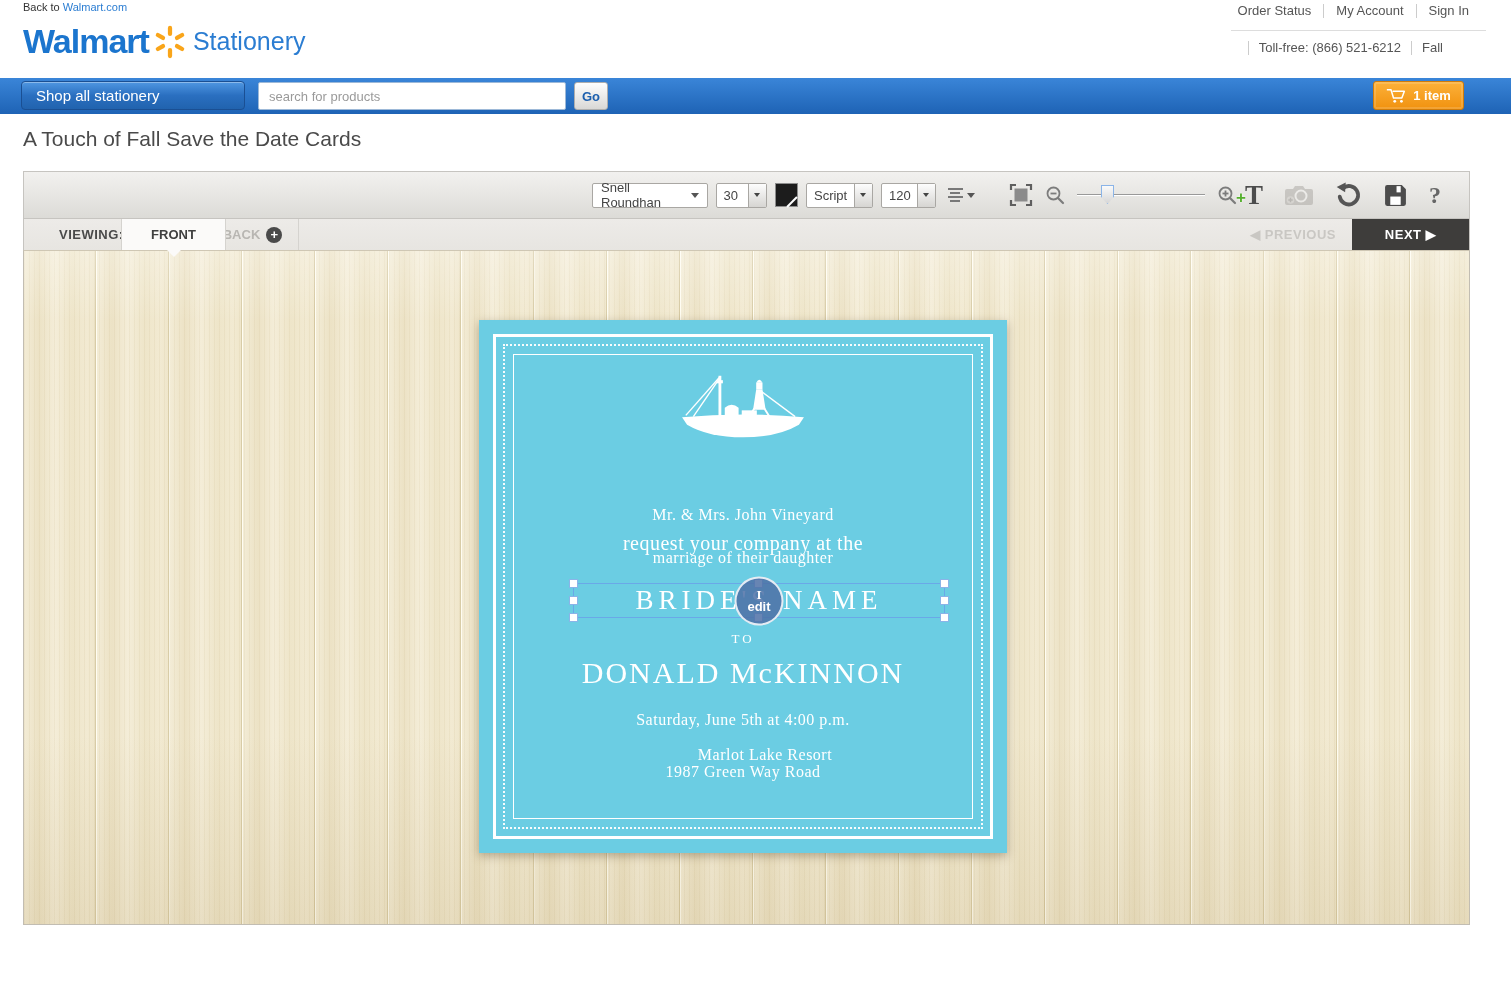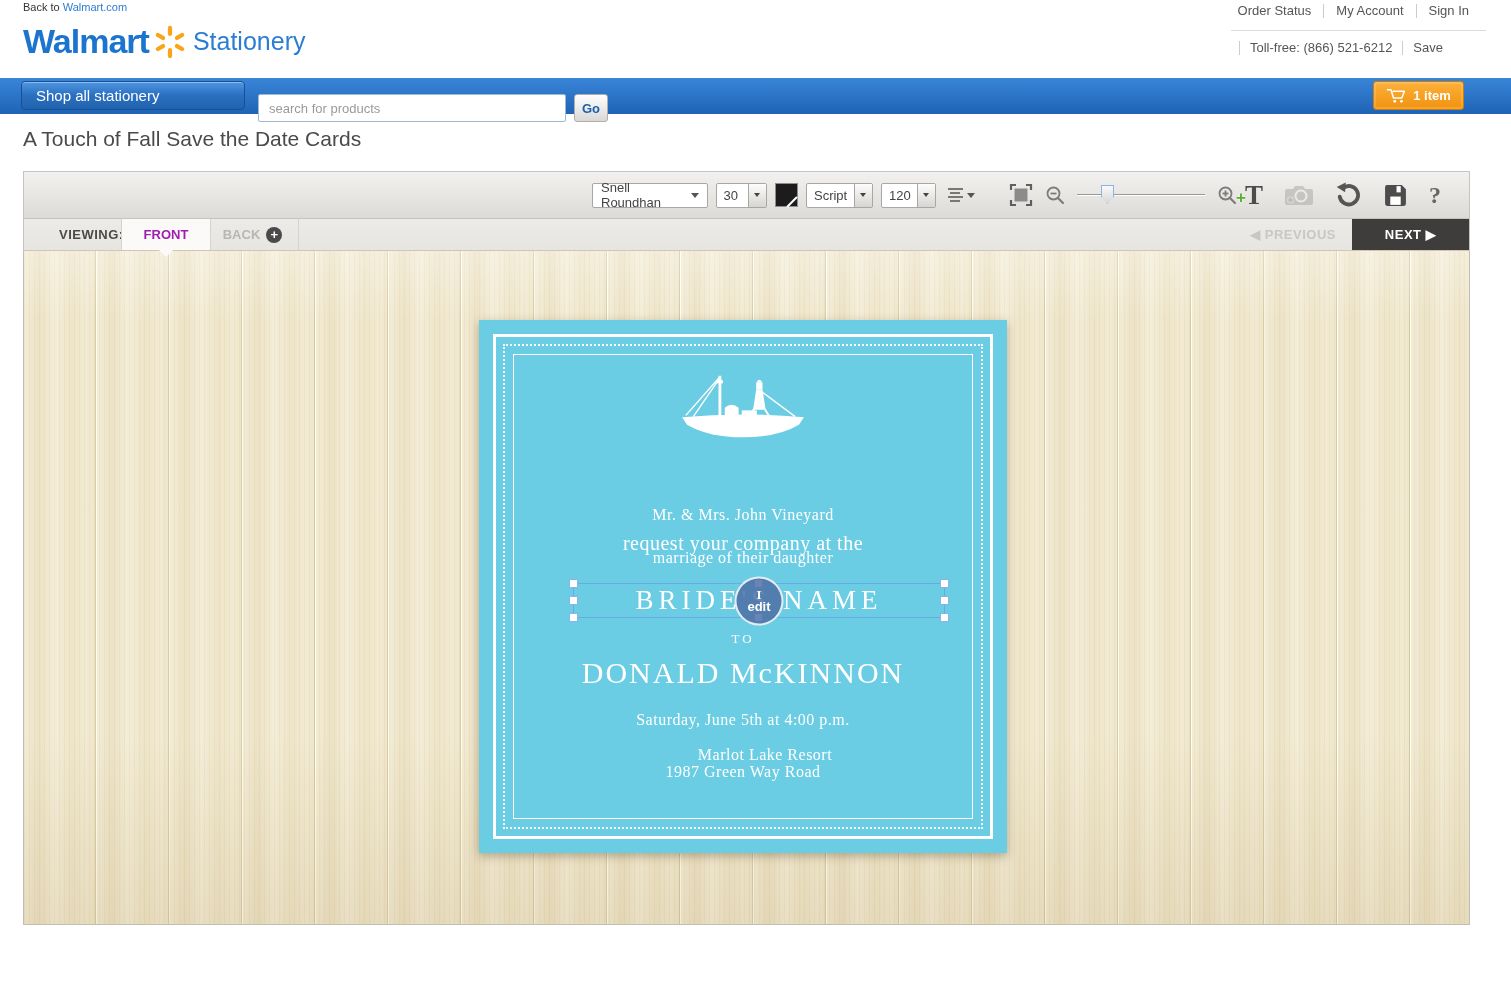--- a/index.html
+++ b/index.html
@@ -23,21 +23,21 @@
   .hdr-links2 .vdiv.first { margin-left:0; }
 
   
   .navbar { position:absolute; top:78px; left:0; width:1511px; height:36px;
             background:linear-gradient(#3a85d8,#1e63b5); }
   .shop-btn { position:absolute; top:3px; left:21px; width:224px; height:29px;
               background:linear-gradient(#4f97e2,#2a6fc0 50%,#2163ae);
               border:1px solid #1a4f93; border-radius:4px; color:#fff; font-size:15px;
               display:flex; align-items:center; padding-left:14px; cursor:pointer;
               box-shadow:inset 0 1px 0 rgba(255,255,255,.35); }
-  .search-wrap { position:absolute; top:16px; left:258px; display:flex; align-items:center; }
+  .search-wrap { position:absolute; top:4px; left:258px; display:flex; align-items:center; }
   .search-input { width:308px; height:28px; border:1px solid #9db9d8; border-radius:2px;
                   padding:0 10px; font-size:13px; color:#444; }
   .search-input::placeholder { color:#9a9a9a; }
   .go-btn { margin-left:8px; width:34px; height:28px; background:linear-gradient(#fefefe,#d9d8d6);
             border:1px solid #aeaeae; border-radius:3px; color:#1c5fae; font-weight:bold;
             font-size:13px; cursor:pointer;text-align:center; }
   .cart-btn { position:absolute; top:3px; right:47px; width:91px; height:29px;
               background:linear-gradient(#fcb13a,#f1920f); border:1px solid #d07c0a;
               border-radius:3px; color:#fff; font-weight:bold; font-size:13px;
               display:flex; align-items:center; justify-content:center; gap:7px; cursor:pointer;
@@ -85,23 +85,23 @@
              color:#4c4c4c; line-height:26px; cursor:pointer; }
   .addtext .plus { position:absolute; left:-9px; bottom:-3px; font-size:17px; font-weight:bold;
                    color:#55b02e; text-shadow:0 0 2px #fff; font-family:"Liberation Sans",sans-serif; }
   .help-q { font-family:"Liberation Serif",serif; font-size:24px; font-weight:bold; color:#666; cursor:pointer; }
   .icon-btn { cursor:pointer; display:flex; }
 
   
   .viewbar { position:relative; height:31px; background:linear-gradient(#edebe8,#e7e5e1);
              border-left:1px solid #c6c4c0; border-right:1px solid #c6c4c0; font-size:13px; }
   .view-label { position:absolute; left:35px; top:0; line-height:31px; font-weight:bold; color:#4a4a4a; letter-spacing:.5px; }
-  .tab-front { position:absolute; left:97px; top:0; width:90px; height:31px; background:#fbfaf9;
+  .tab-front { position:absolute; left:97px; top:0; width:105px; height:31px; background:#fbfaf9;
                border-left:1px solid #d5d3cf; border-right:1px solid #d5d3cf; text-align:center;
-               line-height:31px; font-weight:bold; color:#a21caf; cursor:pointer; z-index:2; }
+               line-height:31px; font-weight:bold; color:#404040; cursor:pointer; z-index:2; }
   .tab-front::after { content:""; position:absolute; left:50%; top:31px; margin-left:-7px;
                       border-left:7px solid transparent; border-right:7px solid transparent;
                       border-top:7px solid #fbfaf9; }
   .tab-back { position:absolute; left:183px; top:0; width:92px; height:31px; display:flex;
               align-items:center; justify-content:center; gap:6px; font-weight:bold; color:#b8b6b2;
               border-right:1px solid #d5d3cf; cursor:pointer; }
   .plus-circle { width:16px; height:16px; border-radius:50%; background:#4a4a4a; color:#fff;
                  font-size:13px; font-weight:bold; display:flex; align-items:center; justify-content:center;
                  line-height:16px; }
   .prev-btn { position:absolute; right:133px; top:0; line-height:31px; font-weight:bold;
@@ -187,21 +187,21 @@
     <span class="vdiv"></span>
     <span class="lnk">My Account</span>
     <span class="vdiv"></span>
     <span class="lnk">Sign In</span>
   </div>
   <div class="hdr-rule"></div>
   <div class="hdr-links2">
     <span class="vdiv first"></span>
     <span style="margin:0 0 0 0;">Toll-free: (866) 521-6212</span>
     <span class="vdiv"></span>
-    <span>Save</span>
+    <span>Fall</span>
   </div>
 
   <div class="navbar">
     <div class="shop-btn">Shop all stationery</div>
     <div class="search-wrap">
       <input class="search-input" type="text" placeholder="search for products" style="">
       <button class="go-btn">Go</button>
     </div>
     <div class="cart-btn">
       <svg width="20" height="17" viewBox="0 0 24 20">

